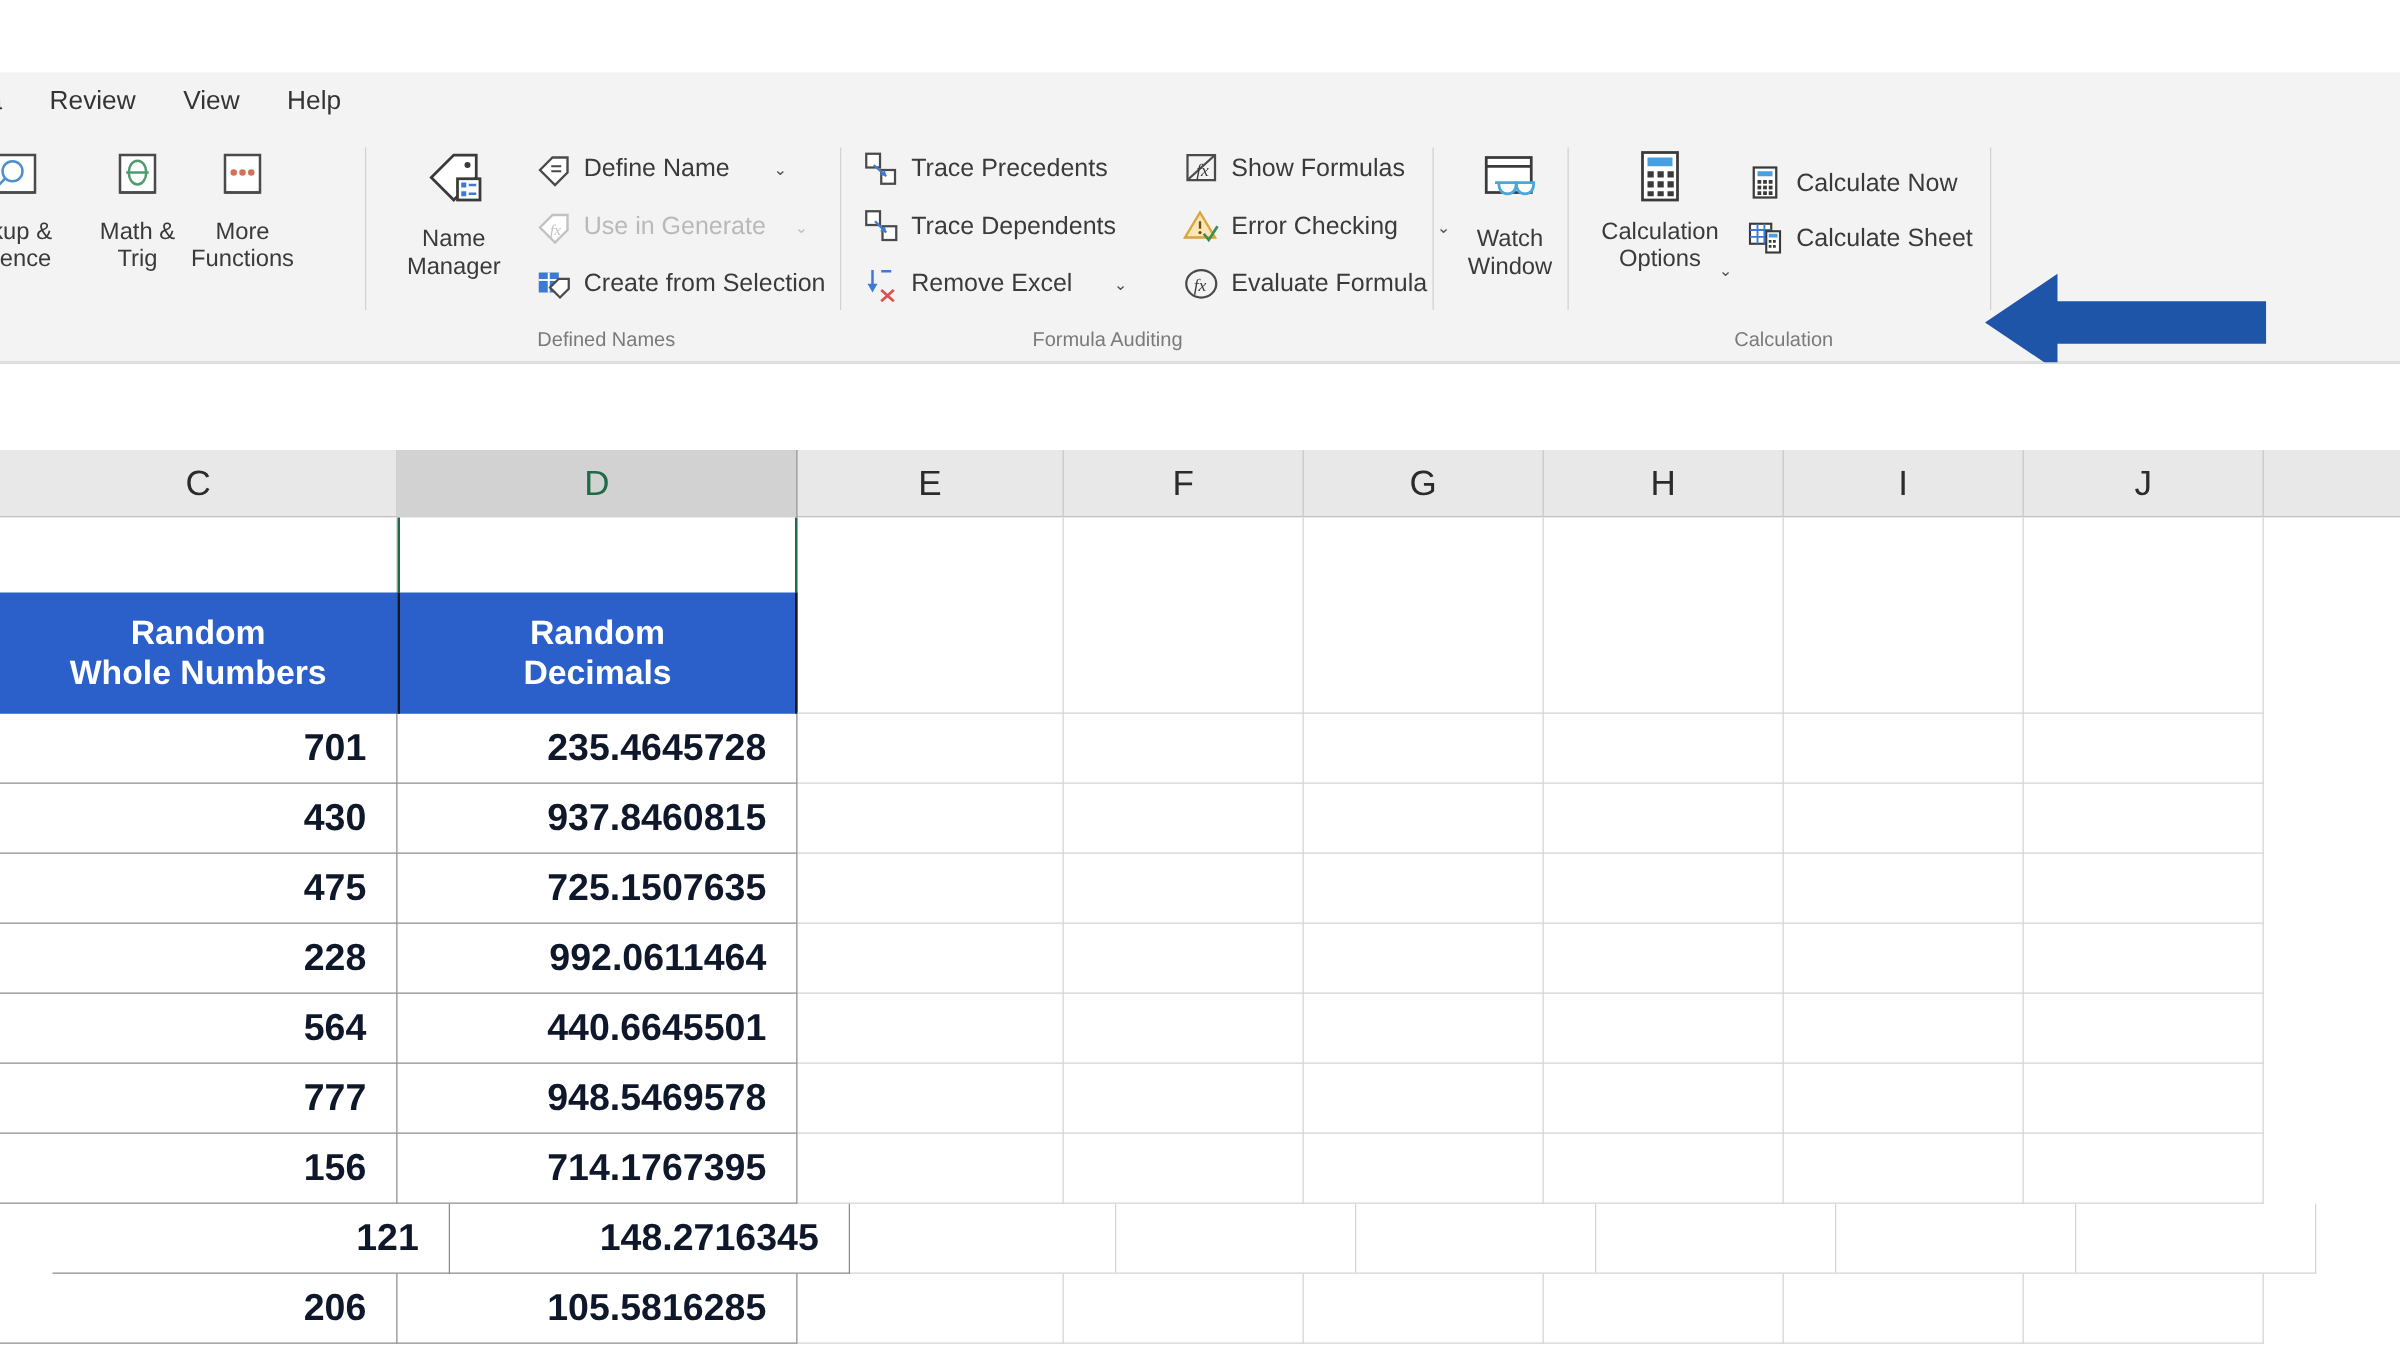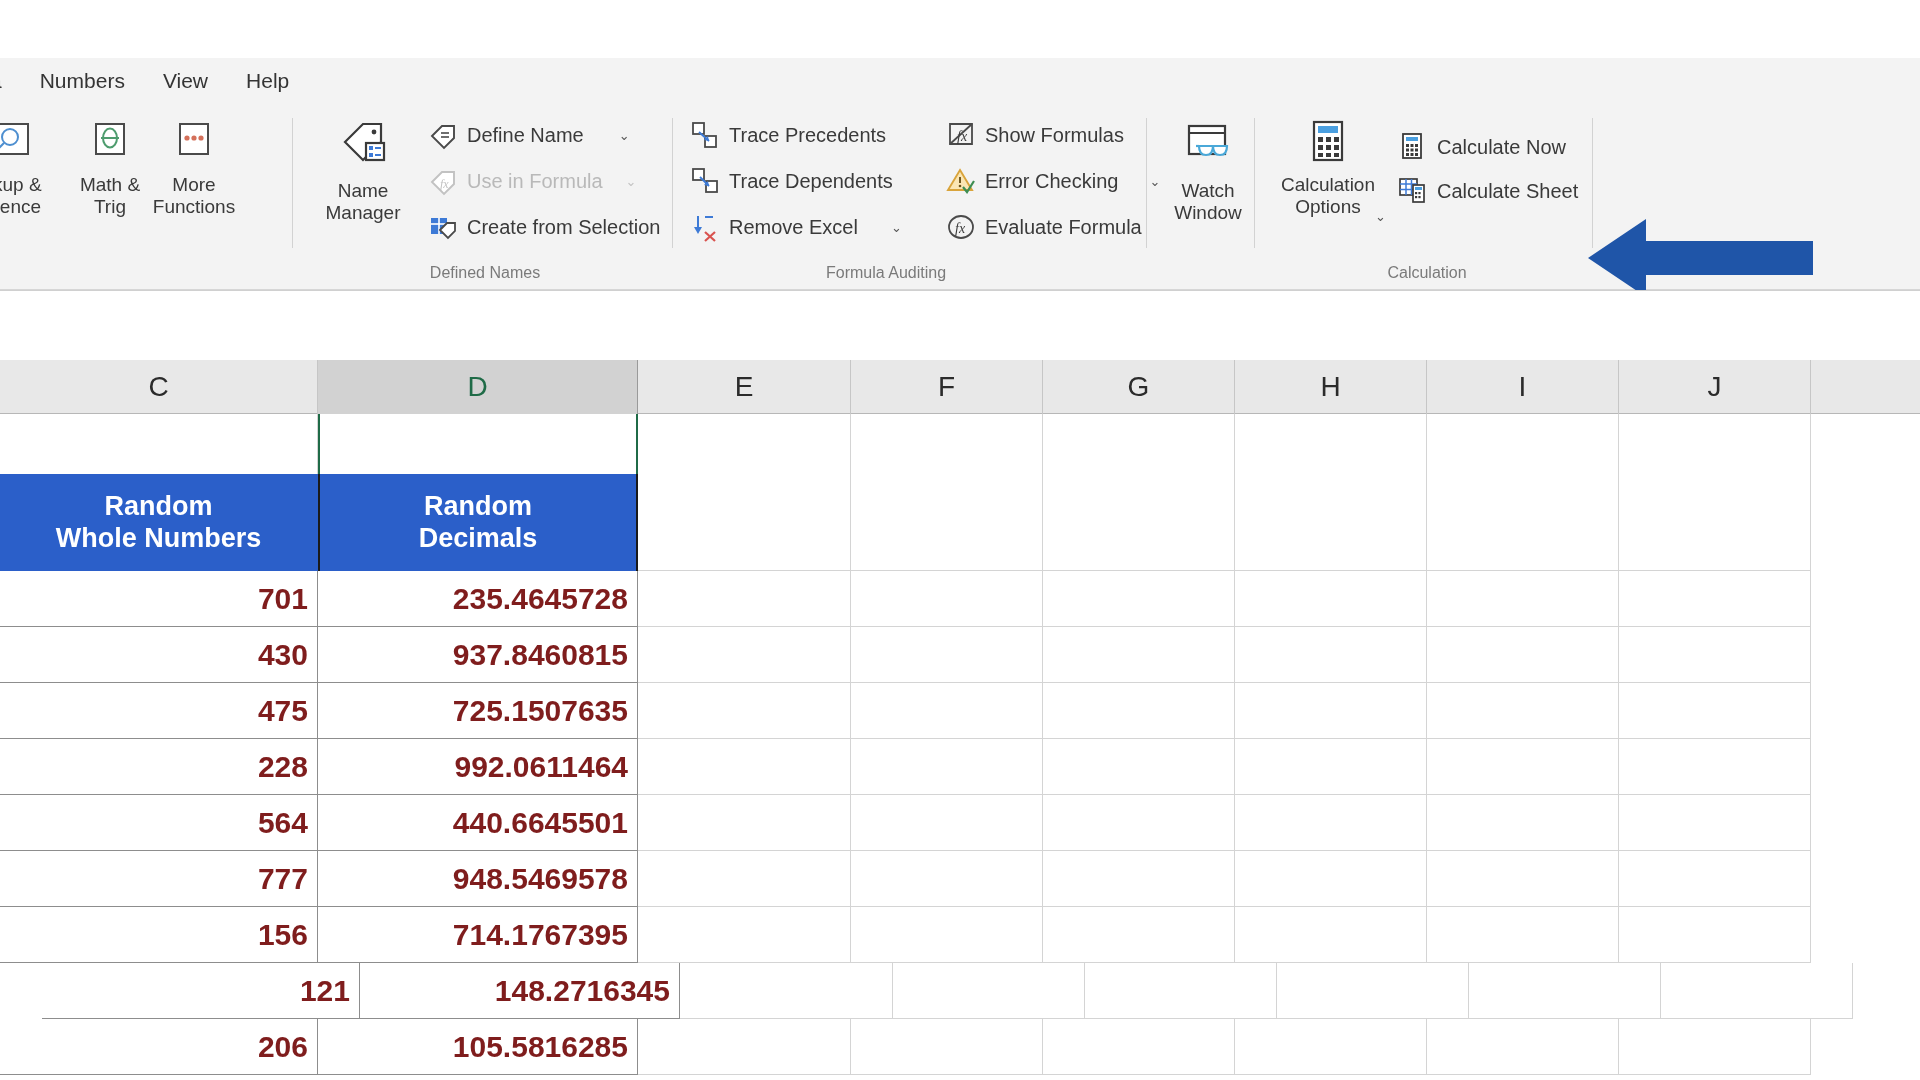--- a/index.html
+++ b/index.html
@@ -98,41 +98,41 @@
   .colhead.sel { background: #d2d2d2; color: #1f6b47; border-right: 1px solid #9a9a9a; }
 
   .grid { position: absolute; left: 0; top: 414px; width: 1920px; height: 666px; background: #ffffff; }
   .row { position: absolute; left: 0; width: 1920px; }
   .cell {
     position: absolute; top: 0; height: 100%;
     border-right: 1px solid #d4d4d4; border-bottom: 1px solid #d4d4d4;
     display: flex; align-items: center;
   }
   .cell.num {
-    justify-content: flex-end; padding-right: 9px;
-    font-size: 30px; font-weight: bold; color: #7f1d1d;
+    justify-content: flex-end; padding-right: 24px;
+    font-size: 30px; font-weight: bold; color: #0f172a;
     border-right: 1px solid #8d8d8d; border-bottom: 1px solid #8d8d8d;
   }
   .cell.hdr {
     background: #2b5fc9; color: #ffffff; font-weight: bold; font-size: 27px;
     justify-content: center; text-align: center; line-height: 1.15;
     white-space: pre-line; border-right: 1px solid #2b5fc9; border-bottom: none;
   }
   .cell.hdr.dsel { border-right: 2px solid #1a1a1a; }
   .colD-sel { border-left: 2px solid #1f6b47; border-right: 2px solid #1f6b47; }
 </style>
 </head>
 <body>
 
 <div class="app">
 
 
   <div class="tabstrip">
     <div class="tab">a</div>
-    <div class="tab">Numbers</div>
+    <div class="tab">Review</div>
     <div class="tab">View</div>
     <div class="tab">Help</div>
   </div>
 
   <div class="ribbon">
 
     <div class="rgroup" style="left:-42px; width:285px;">
 
       <div class="bigbtn" style="left:0px;">
         <span>
@@ -207,21 +207,21 @@
         <span class="chev" style="margin-left:26px;">⌄</span>
       </div>
 
       <div class="smbtn disabled" style="left:128px; top:58px;">
         <span class="ico">
           <svg width="30" height="30" viewBox="0 0 30 30">
             <path d="M4 16 L14 6 L26 6 L26 18 L16 28 Z" fill="#fff" stroke="#c2c2c2" stroke-width="1.9"></path>
             <text x="12" y="22" font-size="12" font-style="italic" fill="#c2c2c2" font-family="Liberation Serif, serif">fx</text>
           </svg>
         </span>
-        <span>Use in Formula</span>
+        <span>Use in Generate</span>
         <span class="chev" style="margin-left:14px; color:#c2c2c2;">⌄</span>
       </div>
 
       <div class="smbtn" style="left:128px; top:104px;">
         <span class="ico">
           <svg width="30" height="30" viewBox="0 0 30 30">
             <rect x="3" y="6" width="16" height="16" fill="#3d7ad6"></rect>
             <line x1="3" y1="12" x2="19" y2="12" stroke="#fff" stroke-width="1.6"></line>
             <line x1="11" y1="6" x2="11" y2="22" stroke="#fff" stroke-width="1.6"></line>
             <path d="M12 18 L19 11 L27 11 L27 19 L20 26 Z" fill="#fff" stroke="#4a4a4a" stroke-width="1.8"></path>

